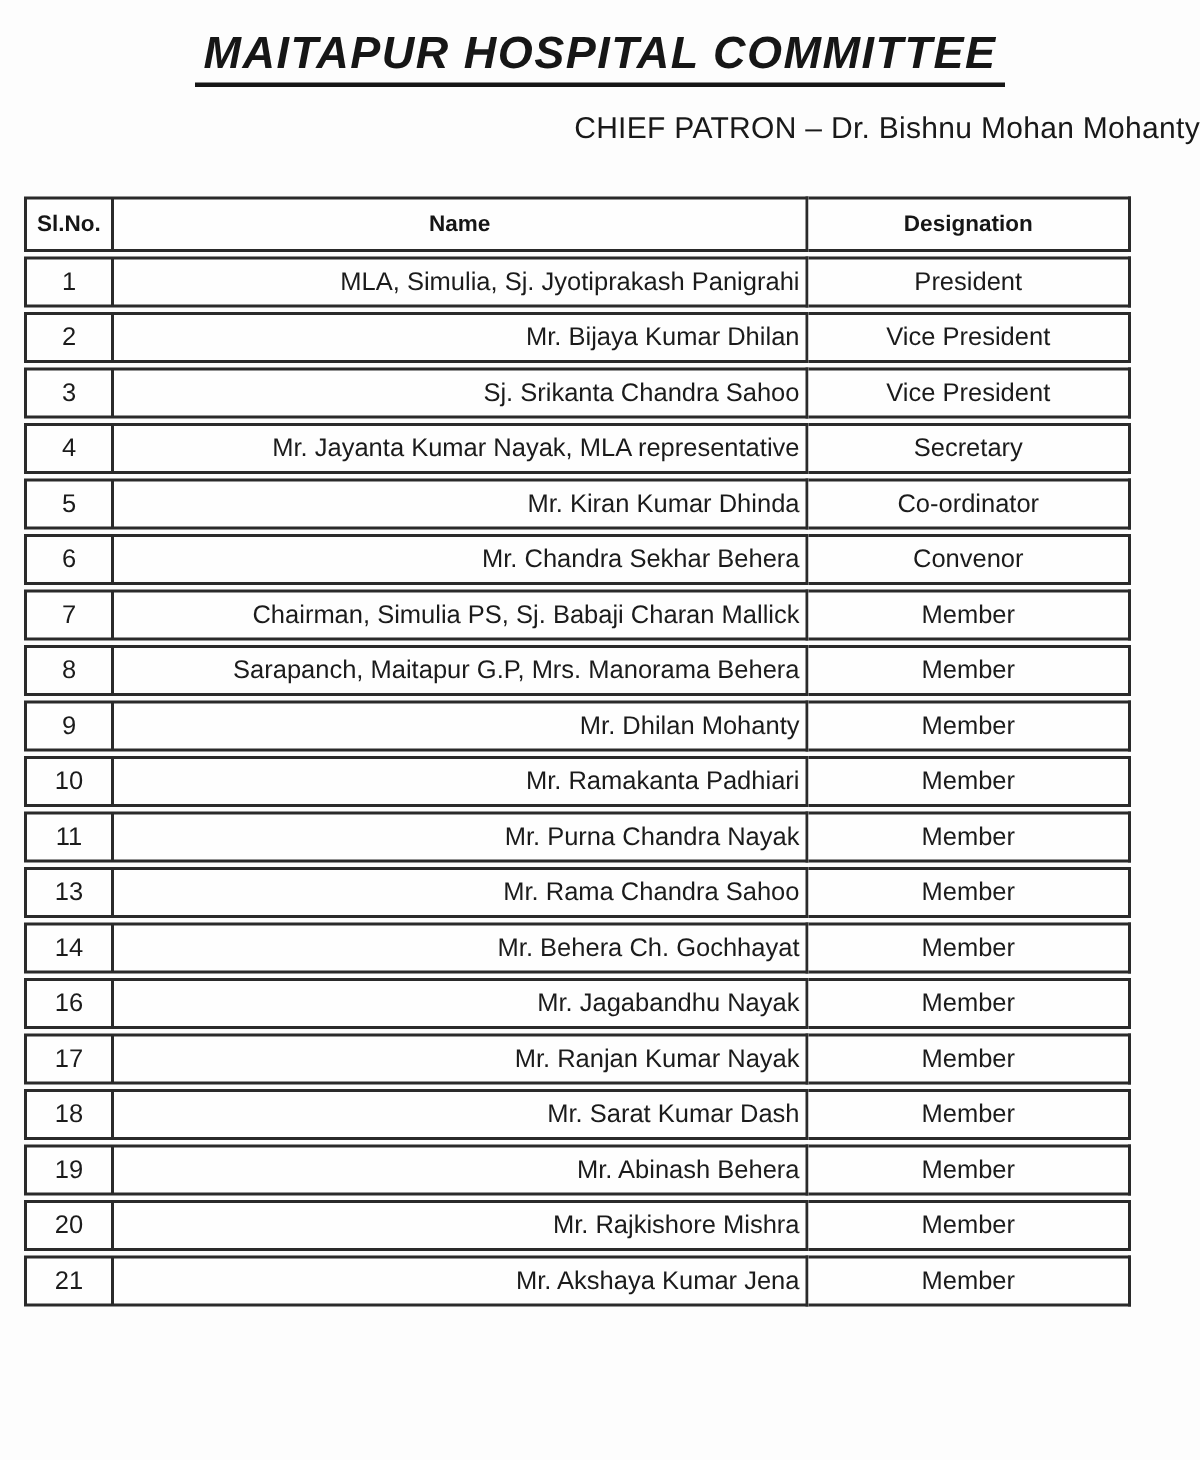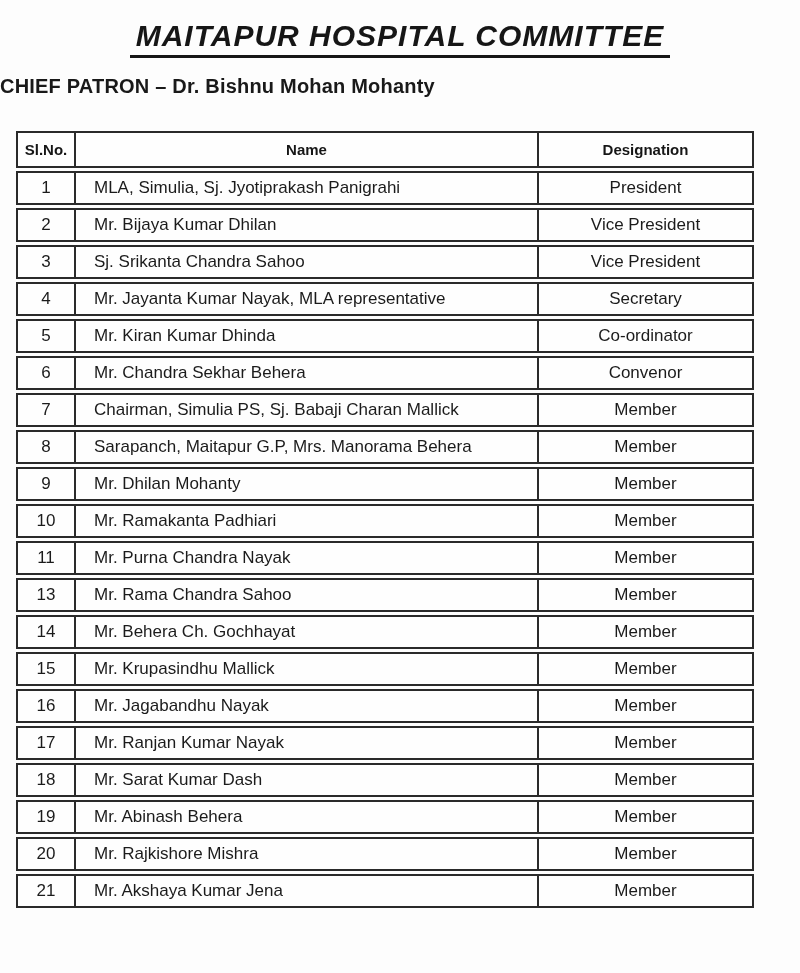--- a/index.html
+++ b/index.html
@@ -29,23 +29,23 @@
     font-size: 30px;
     font-weight: bold;
     font-style: italic;
     letter-spacing: 1px;
     color: #161616;
     border-bottom: 3px solid #161616;
     padding: 0 6px 4px 6px;
     line-height: 1.0;
   }
   .doc-subtitle {
-    text-align: left;
+    text-align: right;
     font-size: 20px;
-    font-weight: bold;
+    font-weight: normal;
     color: #191919;
     margin-top: 17px;
     letter-spacing: 0.2px;
   }
   table.committee {
     border-collapse: separate;
     border-spacing: 0 3px;
     table-layout: fixed;
     width: 738px;
     margin: 30px 0 0 16px;
@@ -73,21 +73,21 @@
     padding: 8px 4px;
     color: #161616;
   }
   .committee td {
     font-size: 17px;
     line-height: 20px;
     padding: 5px 4px;
     color: #1b1b1b;
   }
   td.cell-slno { text-align: center; }
-  td.cell-name { text-align: left; padding-left: 18px; }
+  td.cell-name { text-align: right; padding-left: 18px; }
   td.cell-desg { text-align: center; }
 </style>
 </head>
 <body>
 
 <div class="page">
 
   <div class="title-wrap">
     <h1 class="doc-title">MAITAPUR HOSPITAL COMMITTEE</h1>
   </div>
@@ -162,25 +162,20 @@
           <td class="cell-slno col-slno">13</td>
           <td class="cell-name col-name">Mr. Rama Chandra Sahoo</td>
           <td class="cell-desg col-desg">Member</td>
         </tr>
         <tr>
           <td class="cell-slno col-slno">14</td>
           <td class="cell-name col-name">Mr. Behera Ch. Gochhayat</td>
           <td class="cell-desg col-desg">Member</td>
         </tr>
         <tr>
-          <td class="cell-slno col-slno">15</td>
-          <td class="cell-name col-name">Mr. Krupasindhu Mallick</td>
-          <td class="cell-desg col-desg">Member</td>
-        </tr>
-        <tr>
           <td class="cell-slno col-slno">16</td>
           <td class="cell-name col-name">Mr. Jagabandhu Nayak</td>
           <td class="cell-desg col-desg">Member</td>
         </tr>
         <tr>
           <td class="cell-slno col-slno">17</td>
           <td class="cell-name col-name">Mr. Ranjan Kumar Nayak</td>
           <td class="cell-desg col-desg">Member</td>
         </tr>
         <tr>

